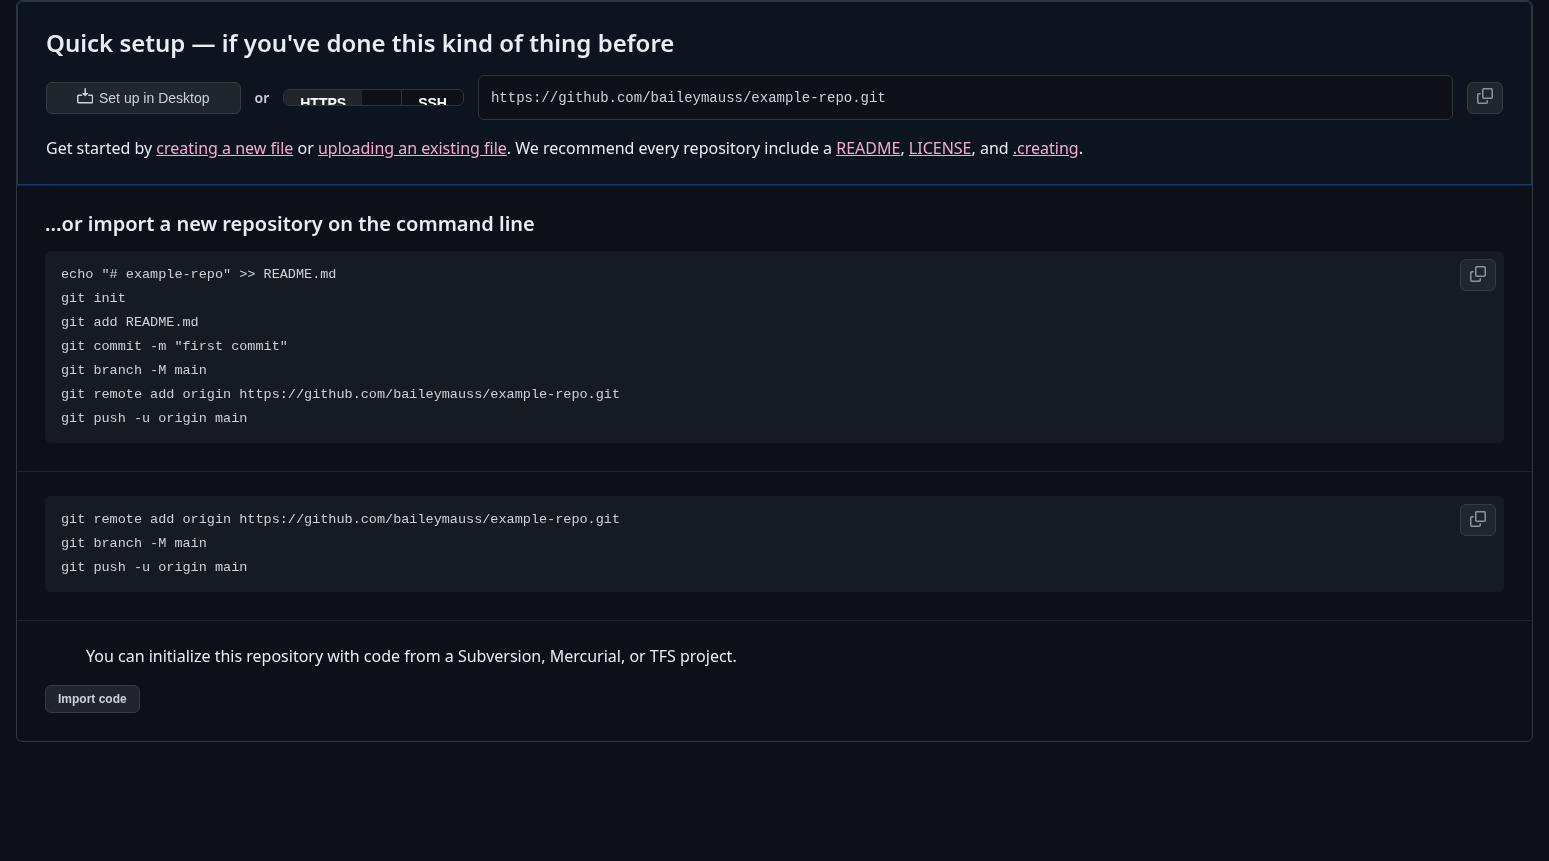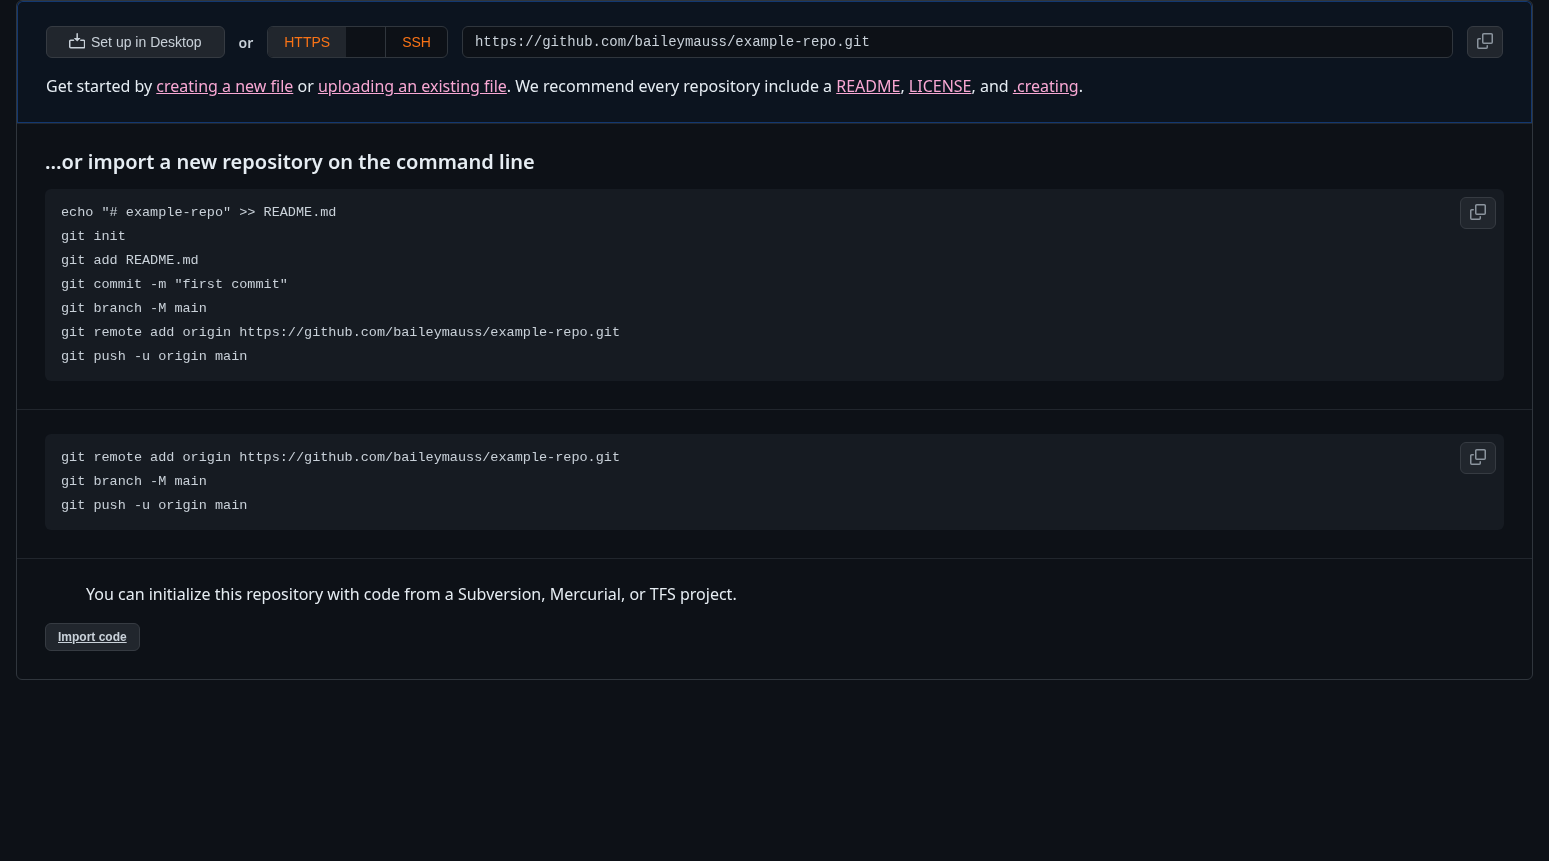--- a/index.html
+++ b/index.html
@@ -35,75 +35,74 @@
     display: flex;
     align-items: center;
     gap: 14px;
     margin-bottom: 16px;
   }
   .btn {
     background: #21262d;
     border: 1px solid #363b42;
     border-radius: 6px;
     color: #c9d1d9;
-    padding: 5px 22px;
+    padding: 5px 30px;
     font-size: 14px;
     font-weight: 500;
     display: inline-flex;
     align-items: center;
     gap: 6px;
     cursor: pointer;
     height: 32px;
   }
   .btn-small {
     font-size: 12px;
     padding: 3px 12px;
     height: 28px;
     font-weight: 600;
-    text-decoration: underline;
   }
   .or-text {
     color: #c9d1d9;
     font-size: 14px;
     font-weight: 600;
   }
   .segmented {
     display: inline-flex;
     border: 1px solid #30363d;
     border-radius: 6px;
     overflow: hidden;
     background: #0d1117;
   }
   .segmented button {
     background: transparent;
     border: none;
-    color: #f97316;
+    color: #ffffff;
     padding: 5px 16px;
     font-size: 14px;
-    font-weight: 400;
-    cursor: pointer;
-    height: 30px;
+    font-weight: 700;
+    cursor: pointer;
+    height: 15px;
   }
   .segmented button.active {
     background: #21262d;
   }
   .segmented button + button {
     border-left: 1px solid #30363d;
     margin-left: 39px;
   }
   .url-input {
     flex: 1;
     background: #0d1117;
     border: 1px solid #30363d;
     border-radius: 6px;
     color: #c9d1d9;
     padding: 5px 12px;
     font-family: ui-monospace, SFMono-Regular, "SF Mono", Menlo, Consolas, "Liberation Mono", monospace;
     font-size: 14px;
-    height: 32px;
+    height: 45px;
   }
   .copy-btn {
     background: #21262d;
     border: 1px solid #363b42;
     border-radius: 6px;
     width: 36px;
     height: 32px;
     display: inline-flex;
     align-items: center;
     justify-content: center;
@@ -166,20 +165,21 @@
   }
   .code-wrap { position: relative; }
   svg.icon { width: 16px; height: 16px; fill: currentColor; }
 </style>
 </head>
 <body>
 
 <div class="container">
 
   <div class="quick-setup">
+    <h2>Quick setup — if you've done this kind of thing before</h2>
 
     <div class="setup-row">
       <button class="btn">
         <span>
           <svg class="icon" viewBox="0 0 16 16">
               <path d="M4.927 5.427l2.896 2.896a.25.25 0 0 0 .354 0l2.896-2.896A.25.25 0 0 0 10.896 5H8.75V.75a.75.75 0 1 0-1.5 0V5H5.104a.25.25 0 0 0-.177.427zM1.573 8a.25.25 0 0 0-.25.25v5.5c0 .138.112.25.25.25h12.854a.25.25 0 0 0 .25-.25v-5.5a.25.25 0 0 0-.25-.25h-2.8a.75.75 0 1 1 0-1.5h2.8c.966 0 1.75.784 1.75 1.75v5.5A1.75 1.75 0 0 1 14.427 15.5H1.573A1.75 1.75 0 0 1-.177 13.75v-5.5C-.177 7.284.607 6.5 1.573 6.5h2.8a.75.75 0 0 1 0 1.5h-2.8z" transform="translate(0.177 0)"></path>
             </svg>
         </span>
         <span>Set up in Desktop</span>
       </button>

